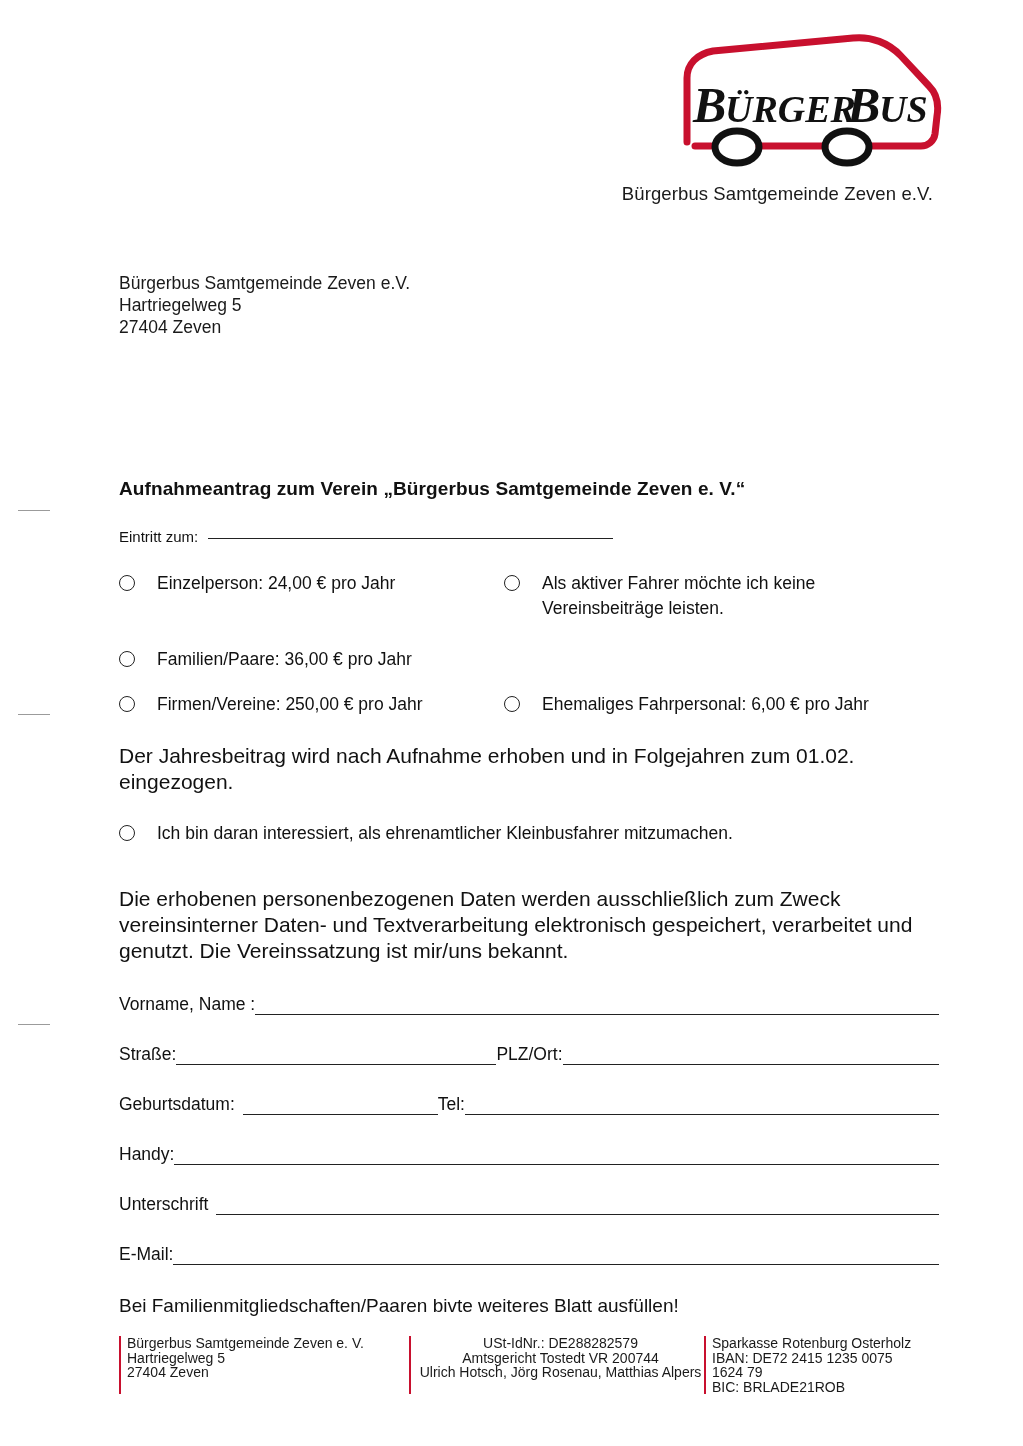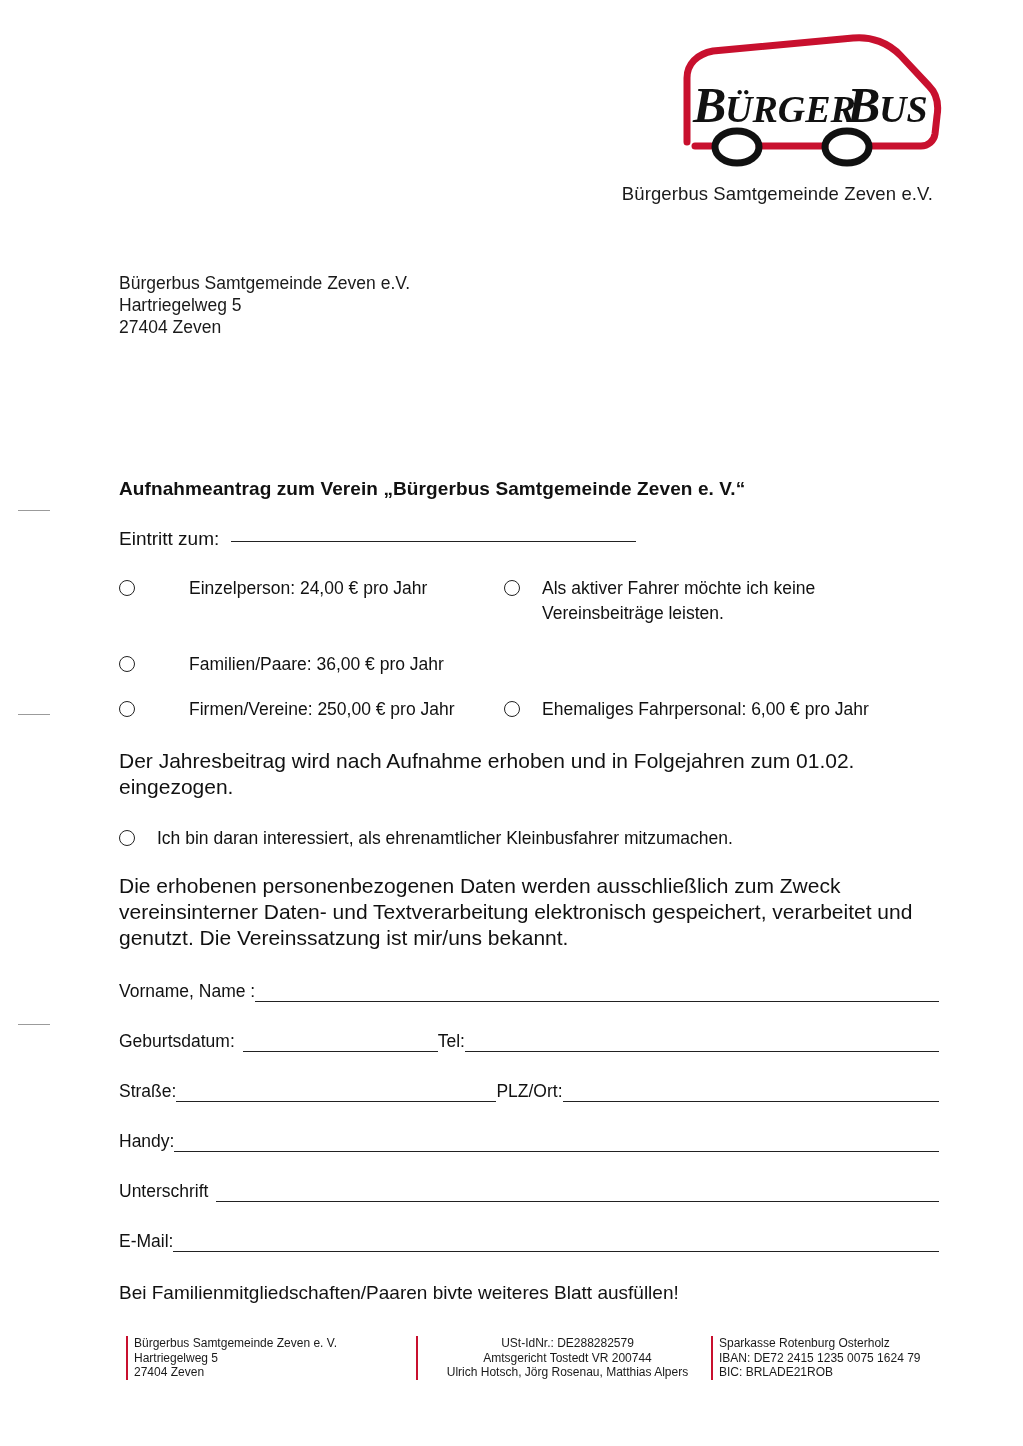--- a/index.html
+++ b/index.html
@@ -60,21 +60,21 @@
     top: 478px;
     width: 820px;
   }
   .doc-title {
     font-size: 19px;
     font-weight: bold;
     margin: 0 0 28px 0;
     letter-spacing: 0.1px;
   }
   .entry-line {
-    font-size: 19px;
+    font-size: 15px;
     margin-bottom: 26px;
     white-space: nowrap;
   }
   .entry-line .rule {
     display: inline-block;
     width: 405px;
     border-bottom: 1px solid #222;
     height: 1px;
     vertical-align: 3px;
     margin-left: 6px;
@@ -84,40 +84,40 @@
     position: relative;
     display: flex;
     margin-bottom: 20px;
   }
   .opt {
     display: flex;
     align-items: flex-start;
     font-size: 17.5px;
     line-height: 25px;
   }
-  .opt.col-left { width: 385px; flex: 0 0 385px; gap: 32px; }
+  .opt.col-left { width: 385px; flex: 0 0 385px; }
   .opt.col-right { width: 430px; flex: 0 0 430px; }
   .radio {
     width: 16px;
     height: 16px;
     border: 1.6px solid #222;
     border-radius: 50%;
     flex: 0 0 16px;
     margin-right: 22px;
     margin-top: 4px;
     background: #fff;
   }
   .opt-label { display: block; }
 
   .para {
     font-size: 21px;
     line-height: 26px;
     margin: 26px 0 0 0;
   }
-  .para.tight { margin-top: 22px; }
+  .para.tight { margin-top: 40px; }
 
   .fields {
     margin-top: 30px;
   }
   .field-row {
     font-size: 17.5px;
     margin-bottom: 29px;
     white-space: nowrap;
     display: flex;
     align-items: flex-end;
@@ -132,25 +132,25 @@
   .line.w2 { flex: 0 0 195px; }
 
   .closing {
     font-size: 19px;
     margin-top: 30px;
   }
 
   
   .footer {
     position: absolute;
-    left: 126px;
+    left: 119px;
     top: 1336px;
     width: 800px;
     display: flex;
-    font-size: 12px;
+    font-size: 14px;
     line-height: 14.5px;
     color: #1a1a1a;
   }
   .footer-col {
     border-left: 2px solid #c8102e;
     padding-left: 6px;
   }
   .footer-col.c1 { width: 290px; }
   .footer-col.c2 { width: 295px; text-align: center; }
   .footer-col.c3 { width: 215px; }
@@ -248,30 +248,30 @@
     <p class="para tight">Die erhobenen personenbezogenen Daten werden ausschließlich zum Zweck vereinsinterner Daten- und Textverarbeitung elektronisch gespeichert, verarbeitet und genutzt. Die Vereinssatzung ist mir/uns bekannt.</p>
 
     <div class="fields">
 
       <div class="field-row">
         <span class="field-label">Vorname, Name :</span>
         <span class="line"></span>
       </div>
 
       <div class="field-row">
+        <span class="field-label">Straße:</span>
+        <span class="line w1"></span>
+        <span class="field-label">PLZ/Ort:</span>
+        <span class="line"></span>
+      </div>
+
+      <div class="field-row">
         <span class="field-label">Geburtsdatum:</span>
         <span class="line w2" style="margin-left:8px;"></span>
         <span class="field-label">Tel:</span>
-        <span class="line"></span>
-      </div>
-
-      <div class="field-row">
-        <span class="field-label">Straße:</span>
-        <span class="line w1"></span>
-        <span class="field-label">PLZ/Ort:</span>
         <span class="line"></span>
       </div>
 
       <div class="field-row">
         <span class="field-label">Handy:</span>
         <span class="line"></span>
       </div>
 
       <div class="field-row">
         <span class="field-label">Unterschrift</span>

